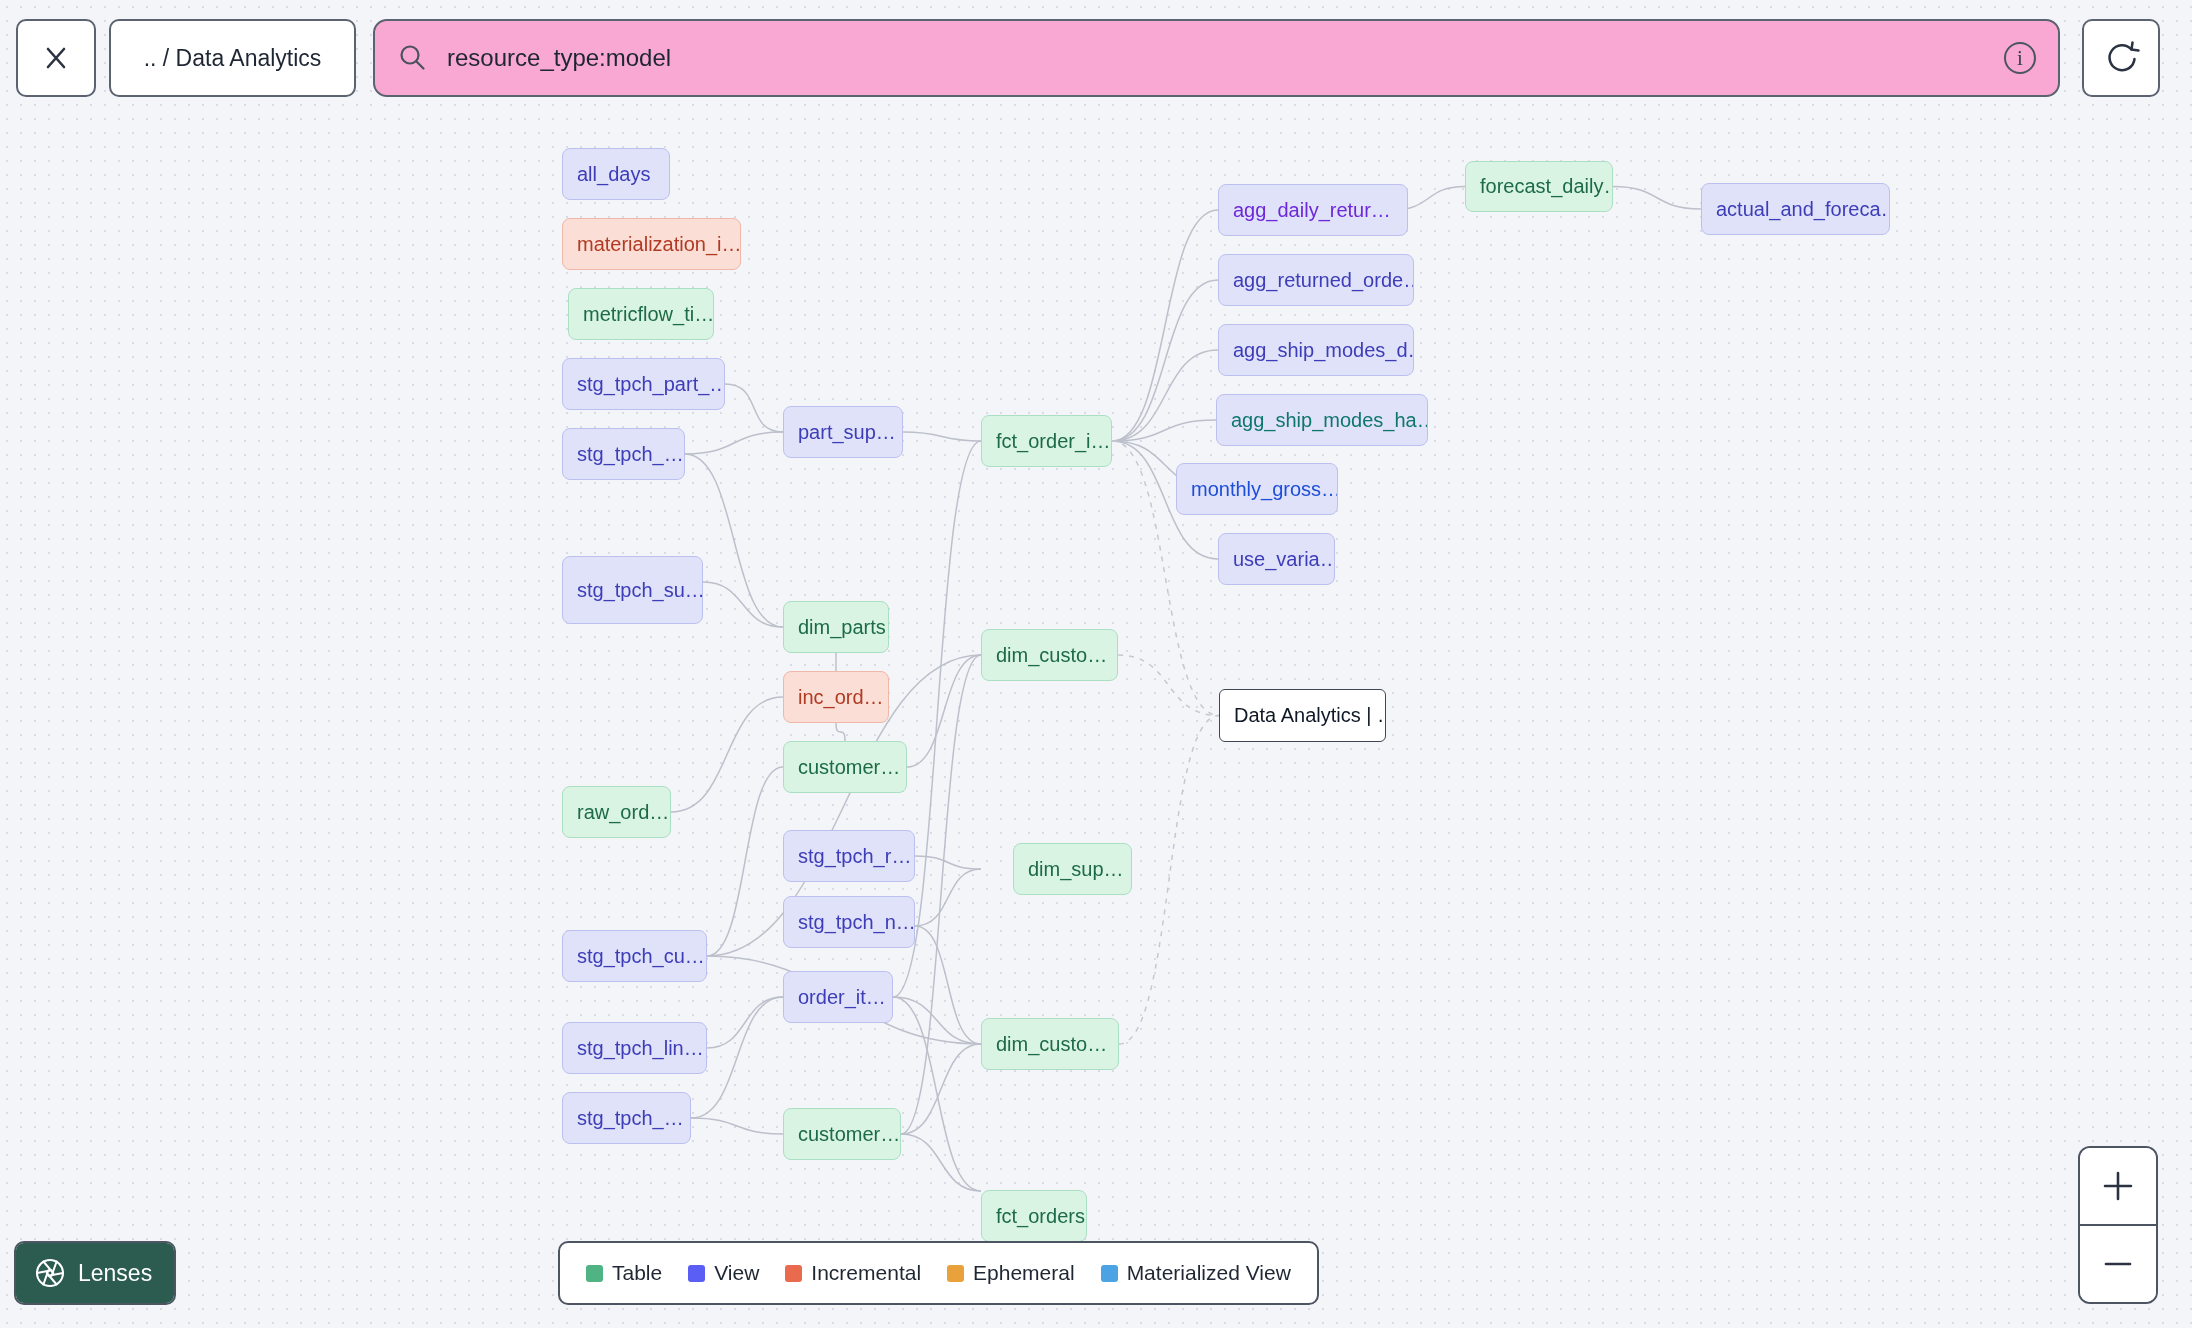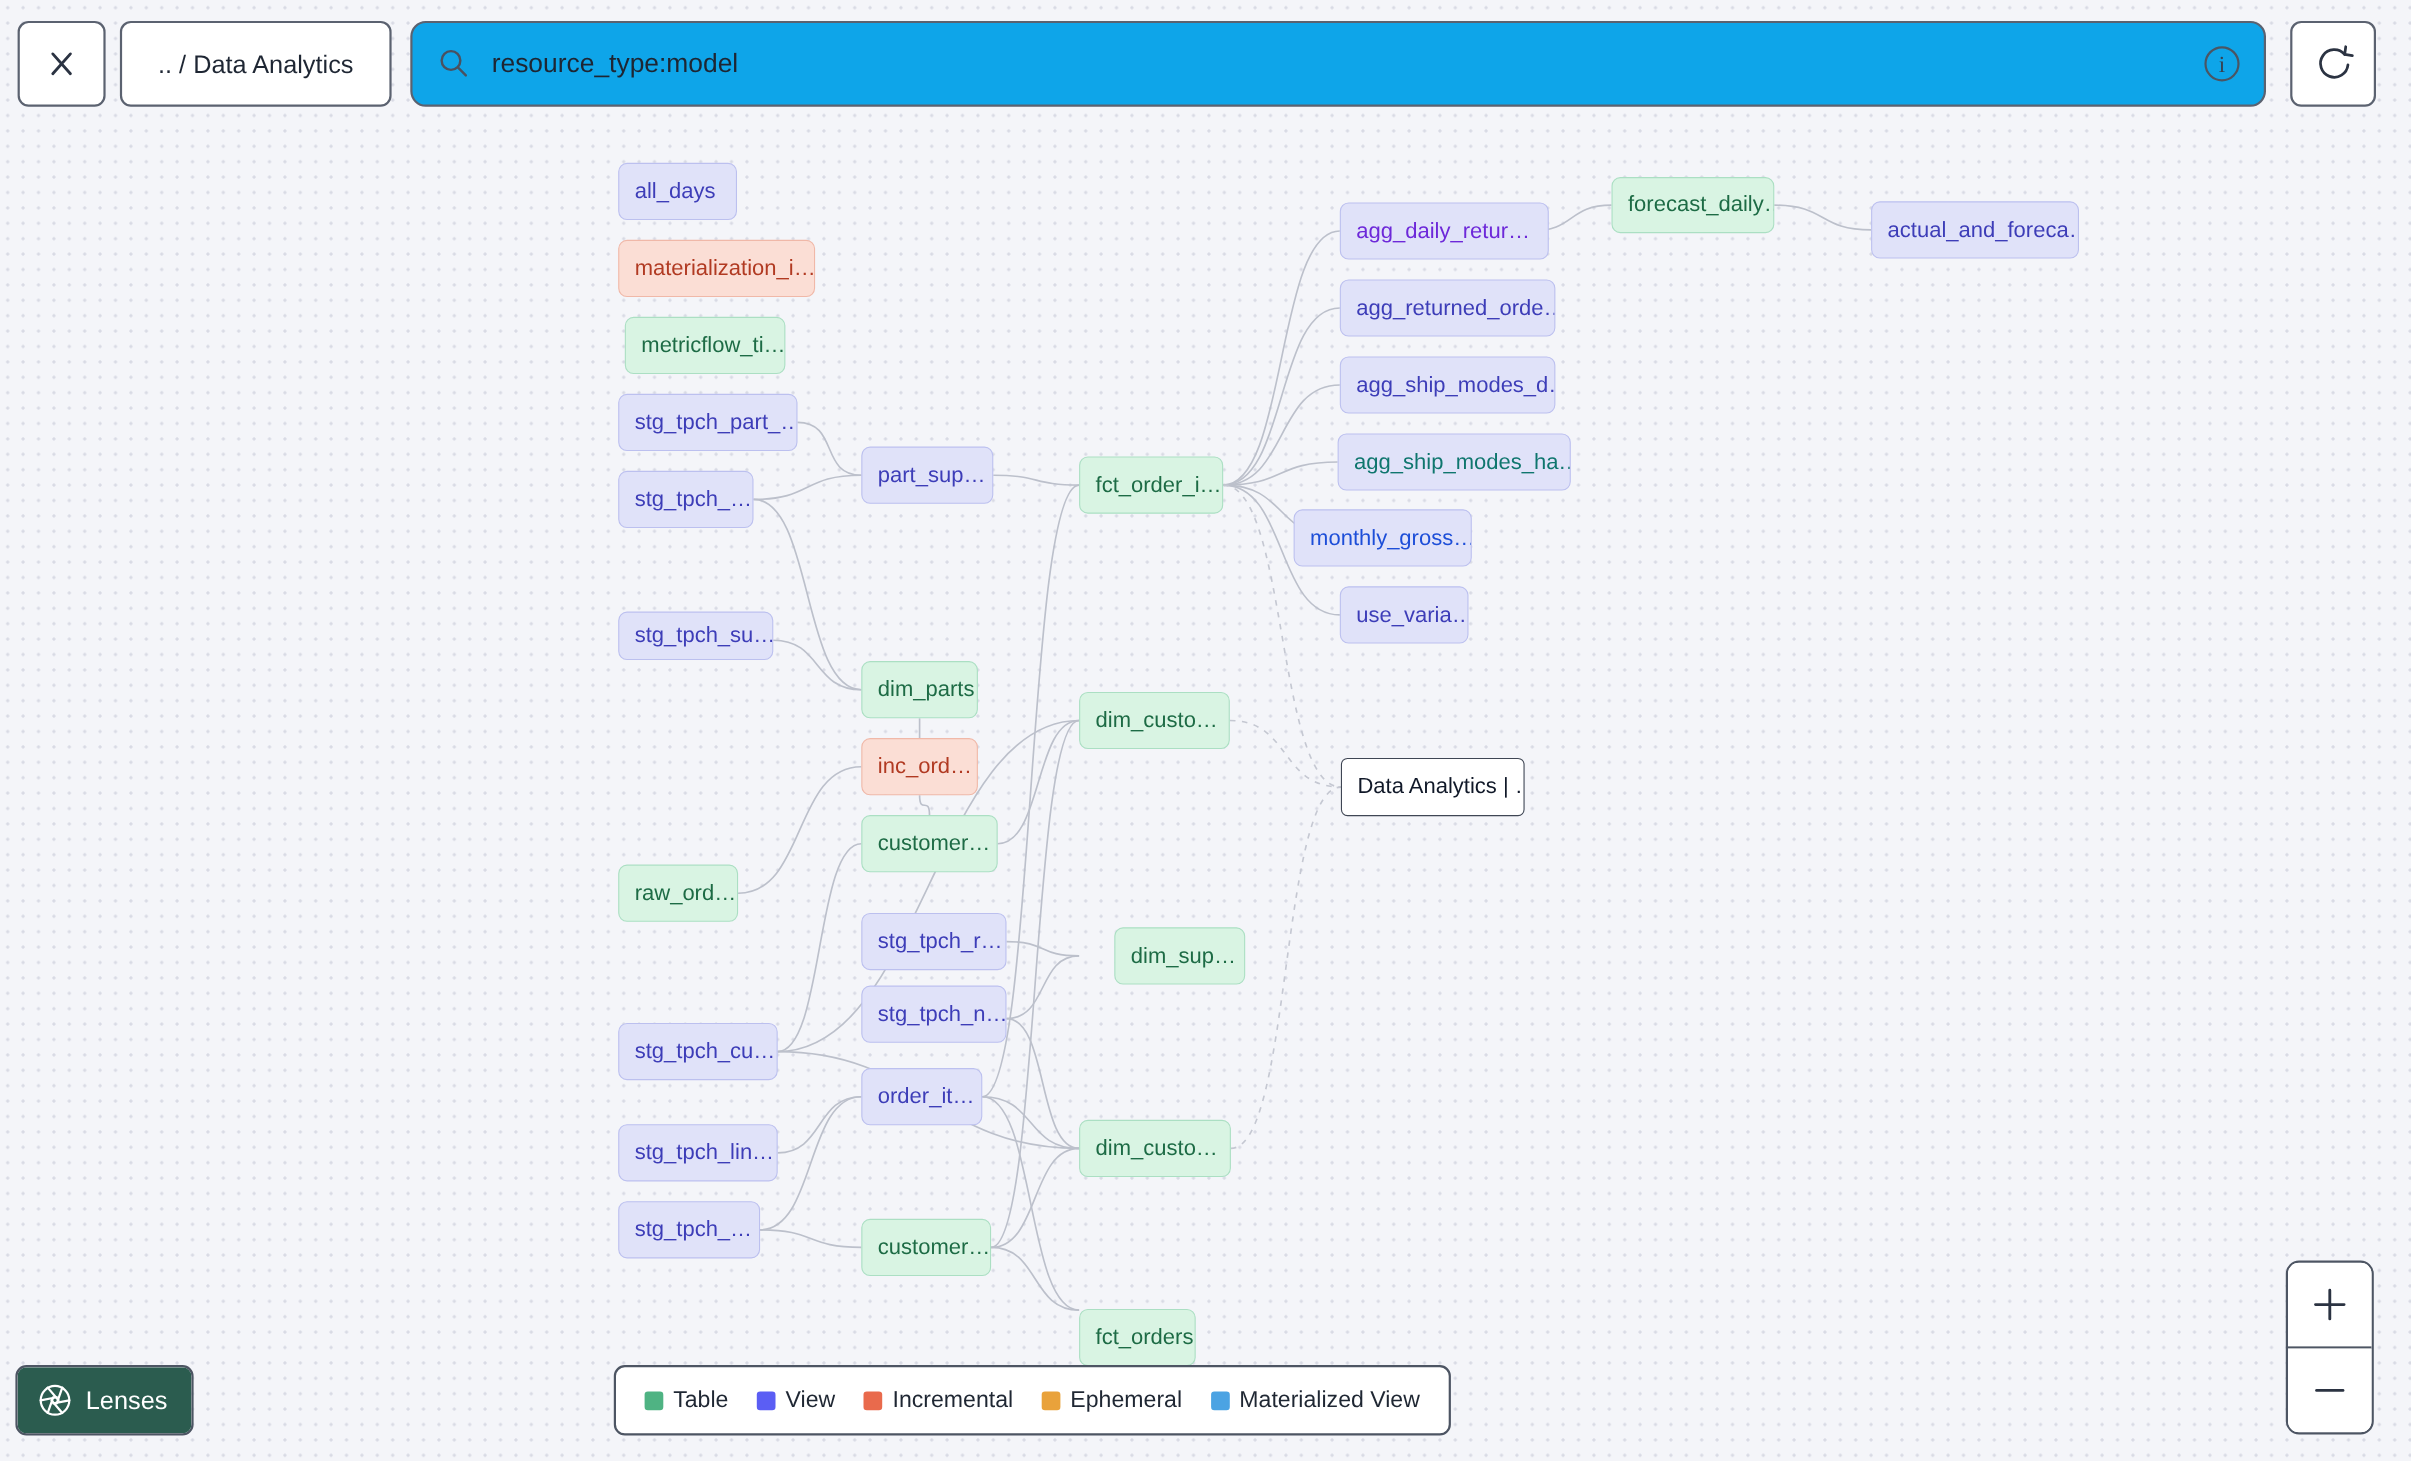--- a/index.html
+++ b/index.html
@@ -23,21 +23,21 @@
   }
   .node.exposure { border-radius:6px; }
 
   
   .tb-btn {
     position:absolute; background:#fff; border:2px solid #5b6270;
     border-radius:10px; display:flex; align-items:center; justify-content:center;
   }
   .breadcrumb-btn { font-size:23px; color:#1e2633; }
   .search-bar {
-    position:absolute; background:#0ea5e9; border:2px solid #5b6270;
+    position:absolute; background:#f9a8d4; border:2px solid #5b6270;
     border-radius:14px; display:flex; align-items:center;
     padding:0 22px; gap:18px; font-size:24px; color:#1e2633;
   }
   .search-value { flex:0 1 auto; }
   .info-badge { margin-left:auto; width:32px; height:32px; border:2px solid #4b5563;
     border-radius:50%; display:flex; align-items:center; justify-content:center;
     font-family:"Liberation Serif","DejaVu Serif",serif; font-size:21px; color:#374151; }
 
   
   .lens-combo {
@@ -113,21 +113,21 @@
       <path d="M1118 655 C1173.55 655, 1163.45 715.5, 1219 715.5" fill="none" stroke="#c5c8d2" stroke-width="1.5" stroke-dasharray="5 6"></path>
       <path d="M1119 1044 C1174 1044, 1164 715.5, 1219 715.5" fill="none" stroke="#c5c8d2" stroke-width="1.5" stroke-dasharray="5 6"></path>
     </svg>
   <div id="nodes-layer">
       <div class="node view" style="left: 562px; top: 148px; width: 108px; height: 52px; background: rgb(224, 226, 249); border-color: rgb(188, 192, 239); color: rgb(61, 61, 184);">all_days</div>
       <div class="node incremental" style="left: 562px; top: 218px; width: 179px; height: 52px; background: rgb(251, 222, 213); border-color: rgb(240, 184, 168); color: rgb(177, 58, 34);">materialization_i…</div>
       <div class="node table" style="left: 568px; top: 288px; width: 146px; height: 52px; background: rgb(217, 244, 227); border-color: rgb(171, 223, 195); color: rgb(29, 107, 69);">metricflow_ti…</div>
       <div class="node view" style="left: 562px; top: 358px; width: 163px; height: 52px; background: rgb(224, 226, 249); border-color: rgb(188, 192, 239); color: rgb(61, 61, 184);">stg_tpch_part_…</div>
       <div class="node view" style="left: 562px; top: 428px; width: 123px; height: 52px; background: rgb(224, 226, 249); border-color: rgb(188, 192, 239); color: rgb(61, 61, 184);">stg_tpch_…</div>
       <div class="node view" style="left: 783px; top: 406px; width: 120px; height: 52px; background: rgb(224, 226, 249); border-color: rgb(188, 192, 239); color: rgb(61, 61, 184);">part_sup…</div>
-      <div class="node view" style="left: 562px; top: 556px; width: 141px; height: 44px; background: rgb(224, 226, 249); border-color: rgb(188, 192, 239); color: rgb(61, 61, 184);">stg_tpch_su…</div>
+      <div class="node view" style="left: 562px; top: 556px; width: 141px; height: 68px; background: rgb(224, 226, 249); border-color: rgb(188, 192, 239); color: rgb(61, 61, 184);">stg_tpch_su…</div>
       <div class="node table" style="left: 783px; top: 601px; width: 106px; height: 52px; background: rgb(217, 244, 227); border-color: rgb(171, 223, 195); color: rgb(29, 107, 69);">dim_parts</div>
       <div class="node incremental" style="left: 783px; top: 671px; width: 106px; height: 52px; background: rgb(251, 222, 213); border-color: rgb(240, 184, 168); color: rgb(177, 58, 34);">inc_ord…</div>
       <div class="node table" style="left: 783px; top: 741px; width: 124px; height: 52px; background: rgb(217, 244, 227); border-color: rgb(171, 223, 195); color: rgb(29, 107, 69);">customer…</div>
       <div class="node table" style="left: 562px; top: 786px; width: 109px; height: 52px; background: rgb(217, 244, 227); border-color: rgb(171, 223, 195); color: rgb(29, 107, 69);">raw_ord…</div>
       <div class="node view" style="left: 783px; top: 830px; width: 132px; height: 52px; background: rgb(224, 226, 249); border-color: rgb(188, 192, 239); color: rgb(61, 61, 184);">stg_tpch_r…</div>
       <div class="node view" style="left: 783px; top: 896px; width: 132px; height: 52px; background: rgb(224, 226, 249); border-color: rgb(188, 192, 239); color: rgb(61, 61, 184);">stg_tpch_n…</div>
       <div class="node view" style="left: 562px; top: 930px; width: 145px; height: 52px; background: rgb(224, 226, 249); border-color: rgb(188, 192, 239); color: rgb(61, 61, 184);">stg_tpch_cu…</div>
       <div class="node view" style="left: 783px; top: 971px; width: 110px; height: 52px; background: rgb(224, 226, 249); border-color: rgb(188, 192, 239); color: rgb(61, 61, 184);">order_it…</div>
       <div class="node view" style="left: 562px; top: 1022px; width: 145px; height: 52px; background: rgb(224, 226, 249); border-color: rgb(188, 192, 239); color: rgb(61, 61, 184);">stg_tpch_lin…</div>
       <div class="node view" style="left: 562px; top: 1092px; width: 129px; height: 52px; background: rgb(224, 226, 249); border-color: rgb(188, 192, 239); color: rgb(61, 61, 184);">stg_tpch_…</div>

